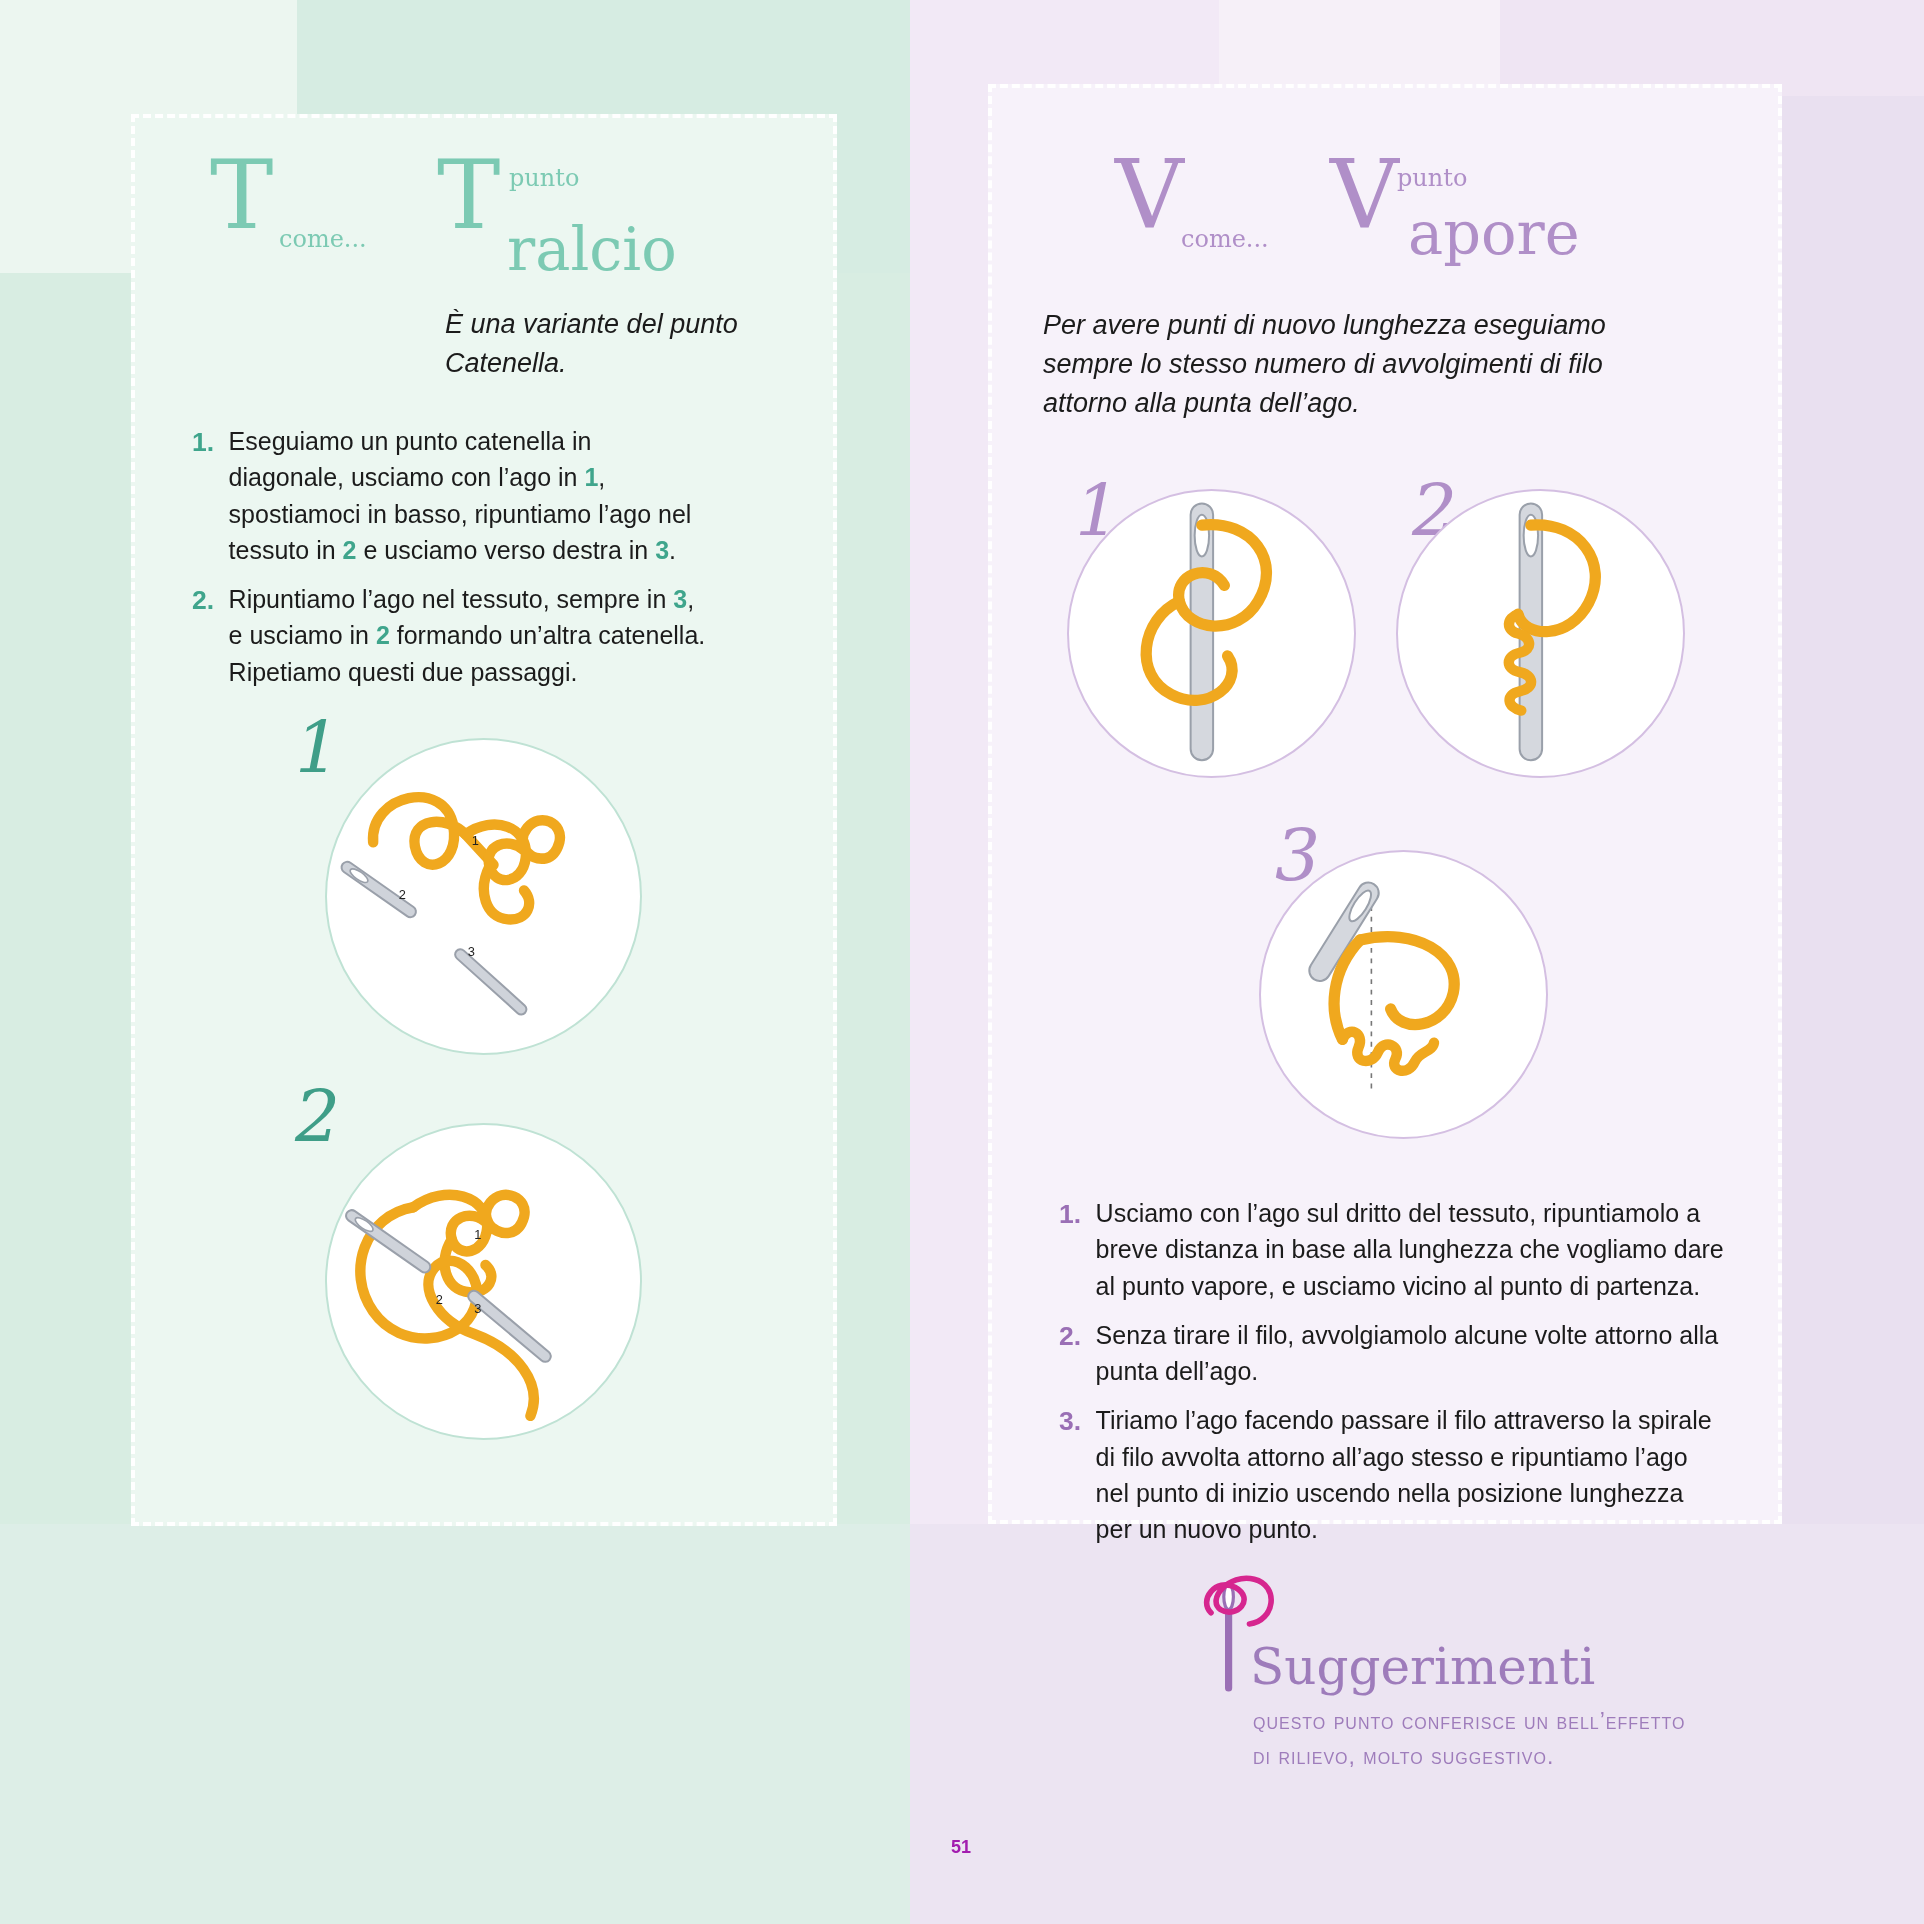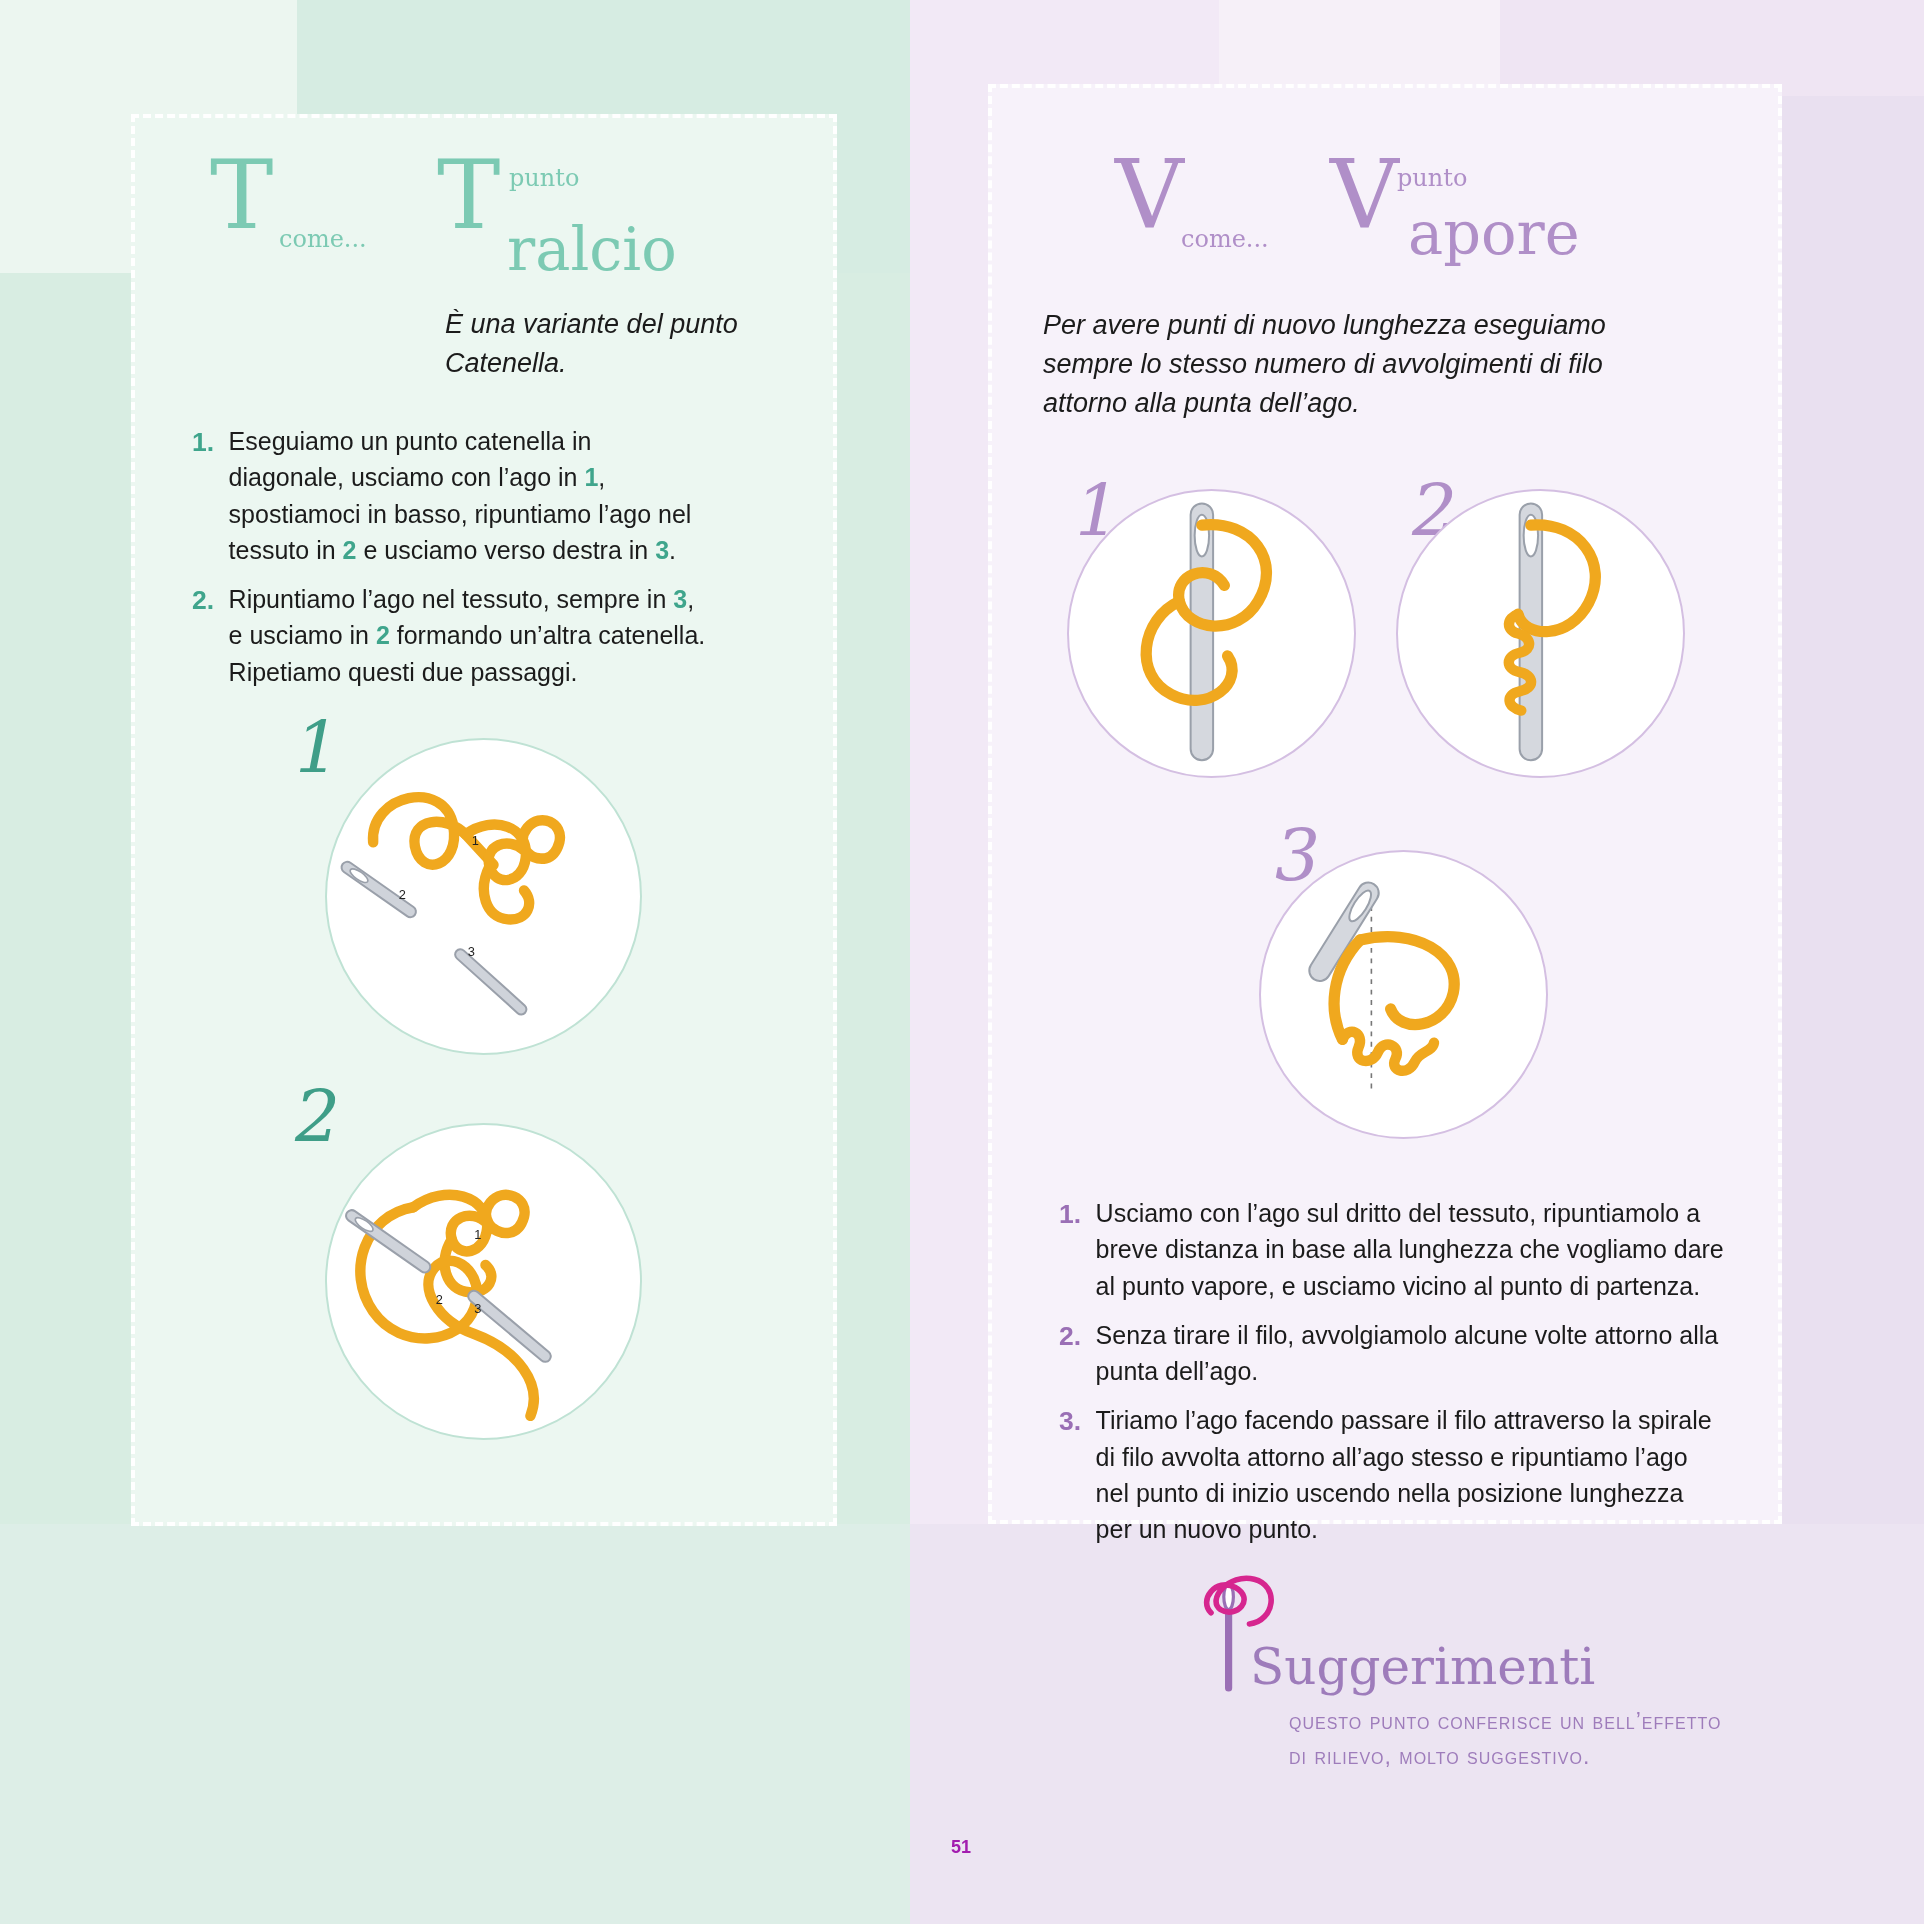--- a/index.html
+++ b/index.html
@@ -84,21 +84,20 @@
     white-space:nowrap;
   }
   .sugg-body{
     position:absolute;
     font-size:23px;
     letter-spacing:1px;
     line-height:1.5;
     color:#9e7cbb;
     font-variant:small-caps;
     text-transform:lowercase;
-    margin-left:36px;
   }
   .page-num{
     position:absolute;
     font-size:18px;font-weight:bold;color:#a21caf;
   }
   svg{display:block;}
 </style>
 </head>
 <body>
 

